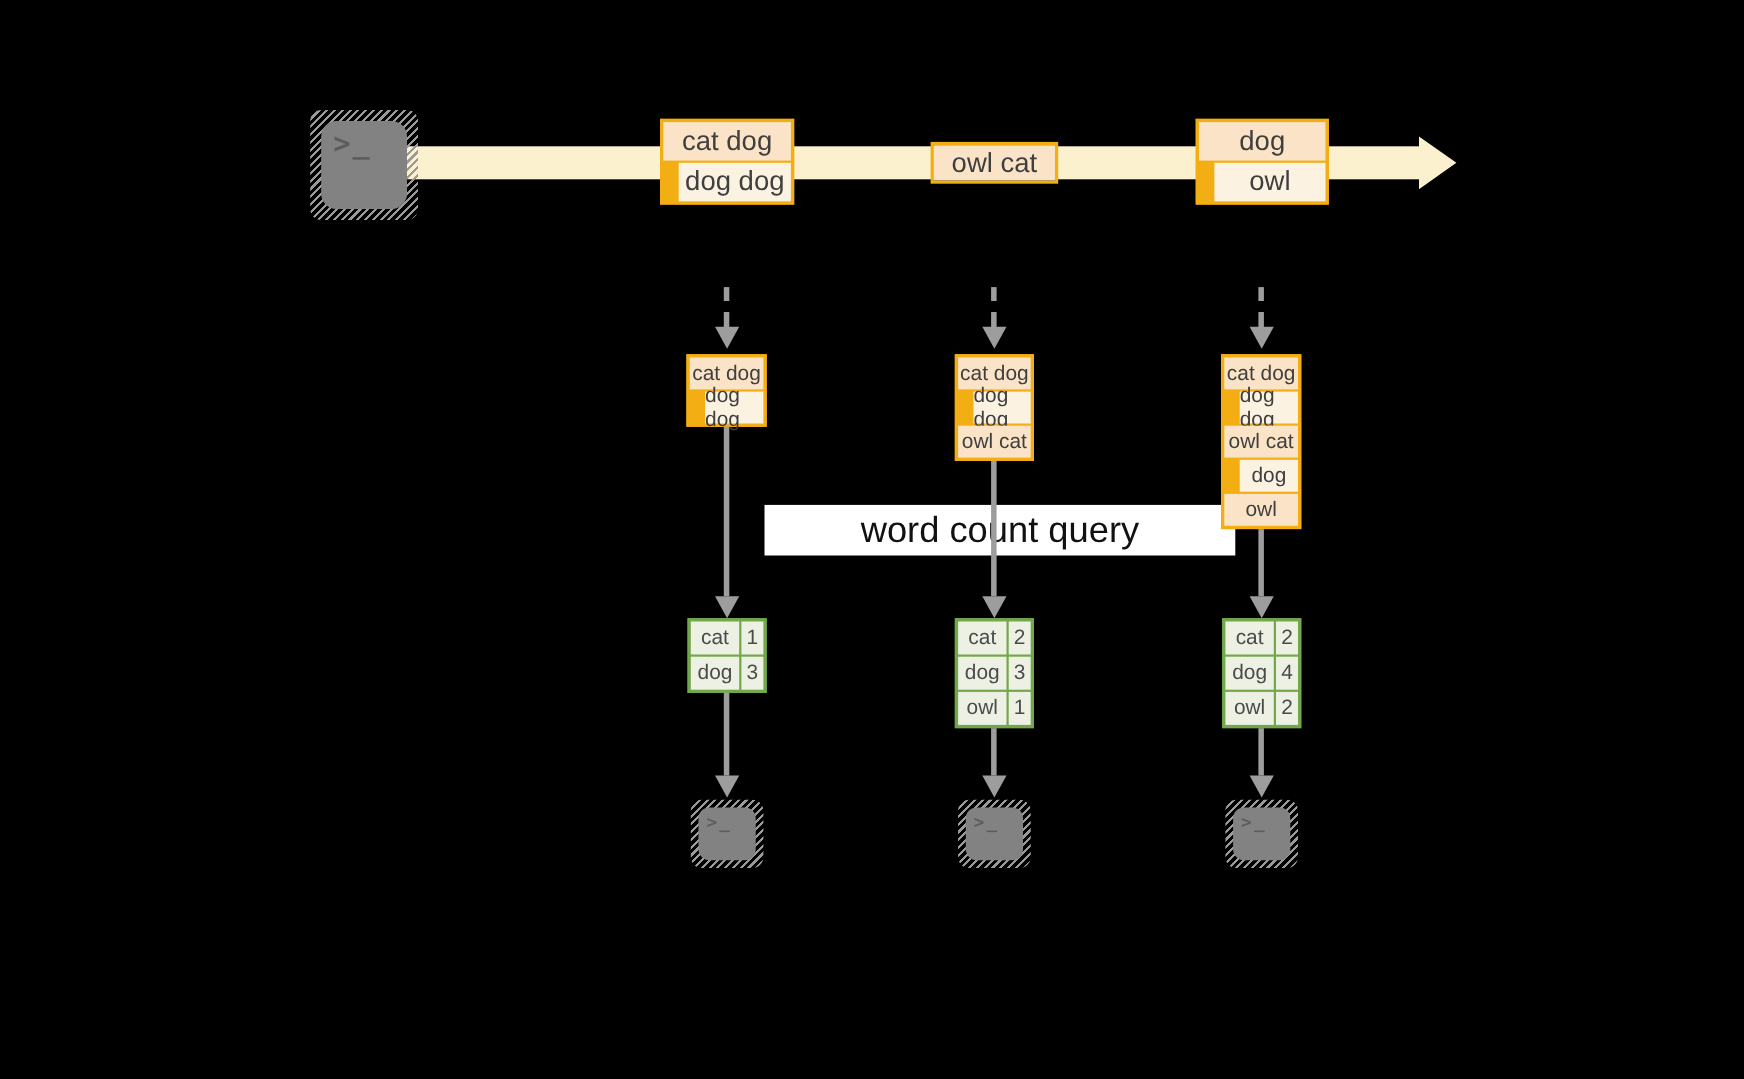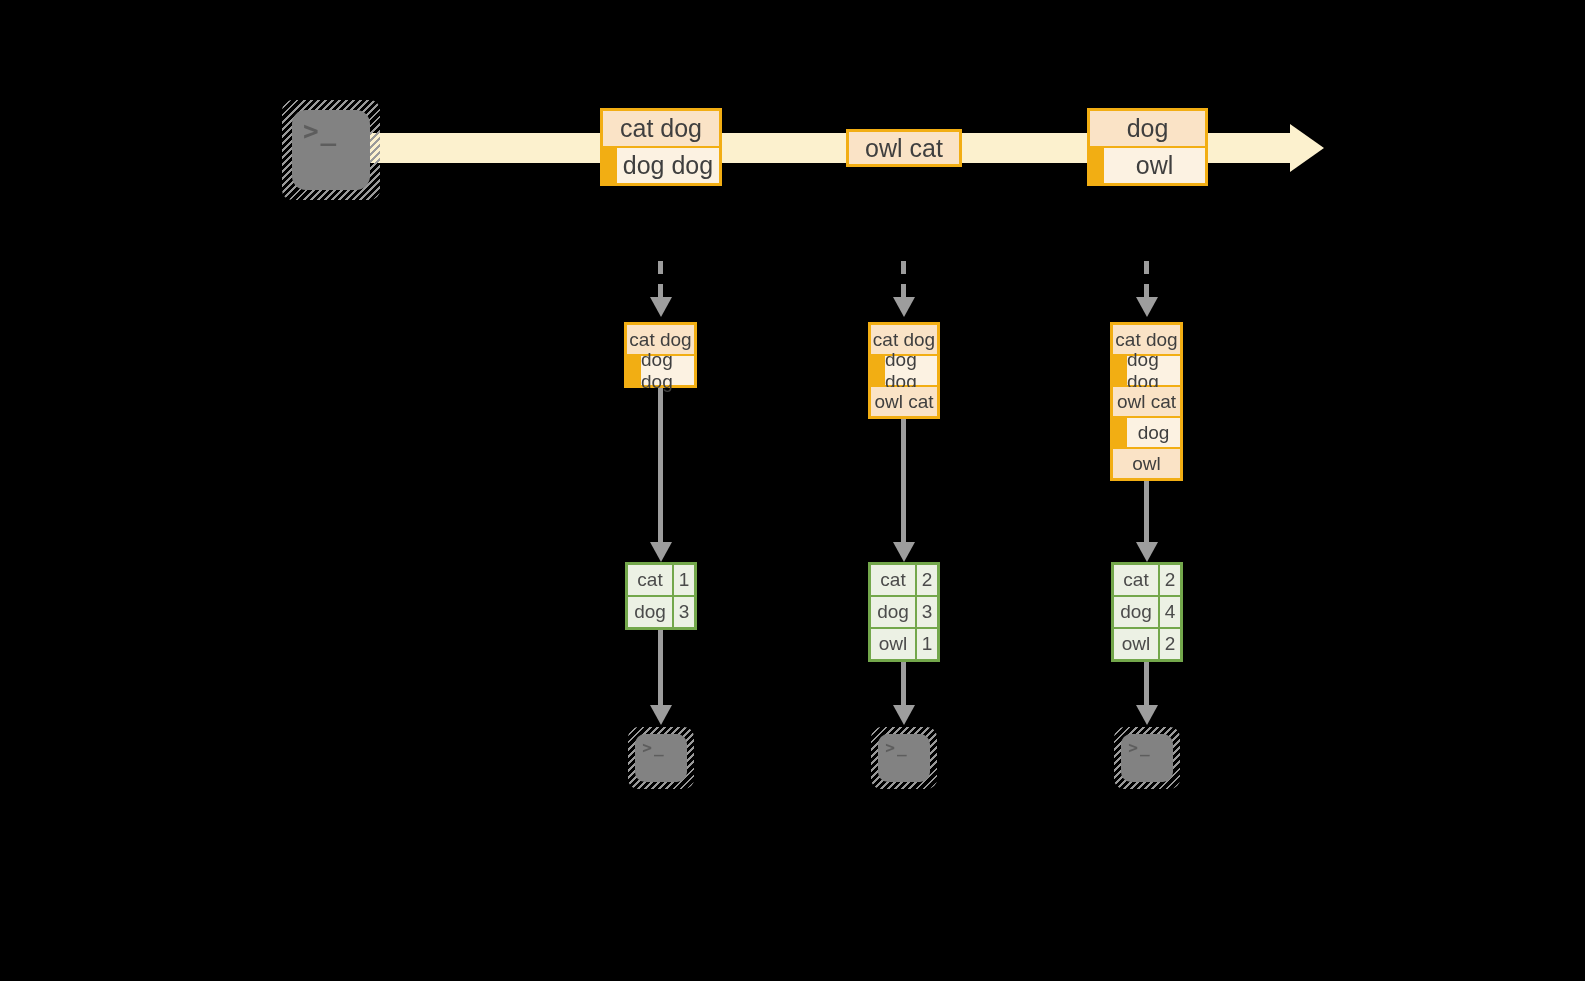--- a/index.html
+++ b/index.html
@@ -80,20 +80,21 @@
     <div class="erow cream" style="flex:1;">owl</div>
   </div>
 
   <div class="vdash" style="left:658px;top:261px;height:38px;"></div>
   <div class="vhead" style="left:650px;top:297px;"></div>
   <div class="vdash" style="left:901px;top:261px;height:38px;"></div>
   <div class="vhead" style="left:893px;top:297px;"></div>
   <div class="vdash" style="left:1144px;top:261px;height:38px;"></div>
   <div class="vhead" style="left:1136px;top:297px;"></div>
 
+  <div class="qlabel" style="left:695px;top:459px;width:428px;height:46px;">word count query</div>
 
   <div class="stack" style="left:624px;top:322px;width:73px;">
     <div class="srow peach">cat dog</div>
     <div class="srow cream">dog dog</div>
   </div>
   <div class="stack" style="left:868px;top:322px;width:72px;">
     <div class="srow peach">cat dog</div>
     <div class="srow cream">dog dog</div>
     <div class="srow peach">owl cat</div>
   </div>

